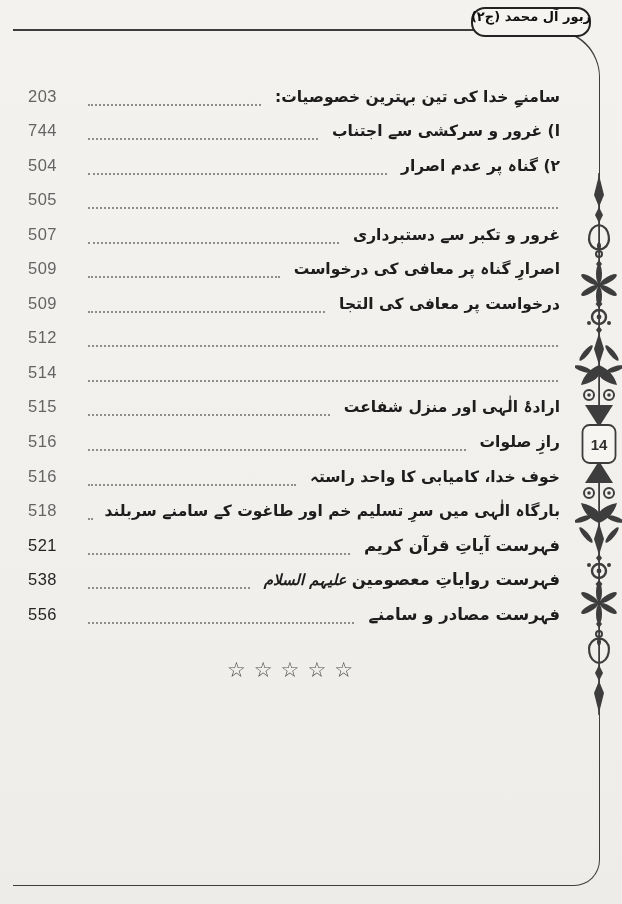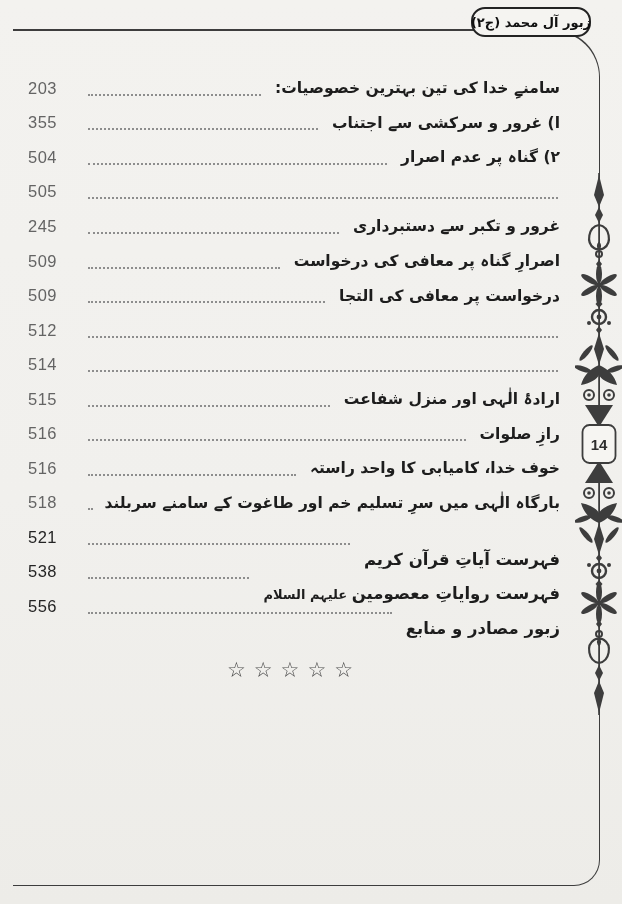--- a/index.html
+++ b/index.html
@@ -18,45 +18,45 @@
     border-top:2px solid var(--ink);
     border-right:1.7px solid var(--ink);
     border-bottom:1.7px solid var(--ink);
     border-top-right-radius:48px;
     border-bottom-right-radius:26px;
     z-index:1;
   }
   .cartouche{
     position:absolute;left:471px;top:7px;width:116px;height:26px;
     background:#f5f4f1;border:2.2px solid #232323;border-radius:14px;
-    display:flex;align-items:center;justify-content:center;
+    display:flex;justify-content:center;
     font-size:13px;font-weight:bold;color:#101010;z-index:3;
     white-space:nowrap;
   }
   .toc{
     position:absolute;left:28px;top:71px;width:532px;z-index:2;
   }
-  .toc-row{height:34.55px;display:flex;align-items:center;gap:12px;}
+  .toc-row{height:34.55px;display:flex;align-items:flex-end;gap:12px;}
   .page-num{
     min-width:44px;text-align:left;
     font-family:"Liberation Sans",sans-serif;
     font-size:16.5px;color:#646464;letter-spacing:.5px;
   }
   .toc-title{
     font-family:"DejaVu Sans",sans-serif;
     font-weight:700;font-size:15.5px;color:#1d1d1d;
     white-space:nowrap;
   }
   .leader{
     flex:1;height:13px;margin:0 2px 0 4px;
     border-bottom:2px dotted var(--leader);
   }
   .toc-row.bold .page-num{color:#242424;font-weight:400;}
   .toc-row.bold .toc-title{font-size:16.5px;margin-top:44px;}
-  .suffix{font-size:13px;font-weight:700;}
+  .suffix{font-size:15px;font-weight:700;font-style:italic;}
   .stars{
     position:absolute;left:28px;top:658px;width:532px;z-index:2;
     text-align:center;font-size:21px;letter-spacing:8px;color:#4b4b4b;
     font-family:"DejaVu Sans",sans-serif;
   }
   .ornament{position:absolute;left:575px;top:173px;z-index:4;}
   .orn-stroke{stroke:var(--ink);fill:none;}
   .orn-fill{fill:var(--ink);}
 </style>
 </head>
@@ -70,35 +70,35 @@
     <span>زبور آل محمد (ج۲)</span>
   </div>
 
   <div class="toc">
       <div class="toc-row">
         <span class="page-num">203</span>
         <span class="leader"></span>
         <span class="toc-title" dir="rtl">سامنےِ خدا کی تین بہترین خصوصیات:</span>
       </div>
       <div class="toc-row">
-        <span class="page-num">355</span>
+        <span class="page-num">744</span>
         <span class="leader"></span>
         <span class="toc-title" dir="rtl">ا) غرور و سرکشی سے اجتناب</span>
       </div>
       <div class="toc-row">
         <span class="page-num">504</span>
         <span class="leader"></span>
         <span class="toc-title" dir="rtl">۲) گناہ پر عدم اصرار</span>
       </div>
       <div class="toc-row">
         <span class="page-num">505</span>
         <span class="leader"></span>
       </div>
       <div class="toc-row">
-        <span class="page-num">245</span>
+        <span class="page-num">507</span>
         <span class="leader"></span>
         <span class="toc-title" dir="rtl">غرور و تکبر سے دستبرداری</span>
       </div>
       <div class="toc-row">
         <span class="page-num">509</span>
         <span class="leader"></span>
         <span class="toc-title" dir="rtl">اصرارِ گناہ پر معافی کی درخواست</span>
       </div>
       <div class="toc-row">
         <span class="page-num">509</span>
@@ -139,21 +139,21 @@
         <span class="toc-title" dir="rtl">فہرست آیاتِ قرآن کریم</span>
       </div>
       <div class="toc-row bold">
         <span class="page-num">538</span>
         <span class="leader"></span>
         <span class="toc-title" dir="rtl">فہرست روایاتِ معصومین<span class="suffix"> علیہم السلام</span></span>
       </div>
       <div class="toc-row bold">
         <span class="page-num">556</span>
         <span class="leader"></span>
-        <span class="toc-title" dir="rtl">زبور مصادر و منابع</span>
+        <span class="toc-title" dir="rtl">فہرست مصادر و سامنے</span>
       </div>
     </div>
 
   <div class="stars">☆☆☆☆☆</div>
 
   <svg class="ornament" width="48" height="542" viewBox="0 0 48 542">
     <g id="ornhalf">
       <rect class="orn-fill" x="23.2" y="0" width="1.6" height="252"></rect>
       <path class="orn-fill" d="M24,2 L29,22 L24,34 L19,22 Z"></path>
       <path class="orn-fill" d="M24,34 L28,42 L24,50 L20,42 Z"></path>

